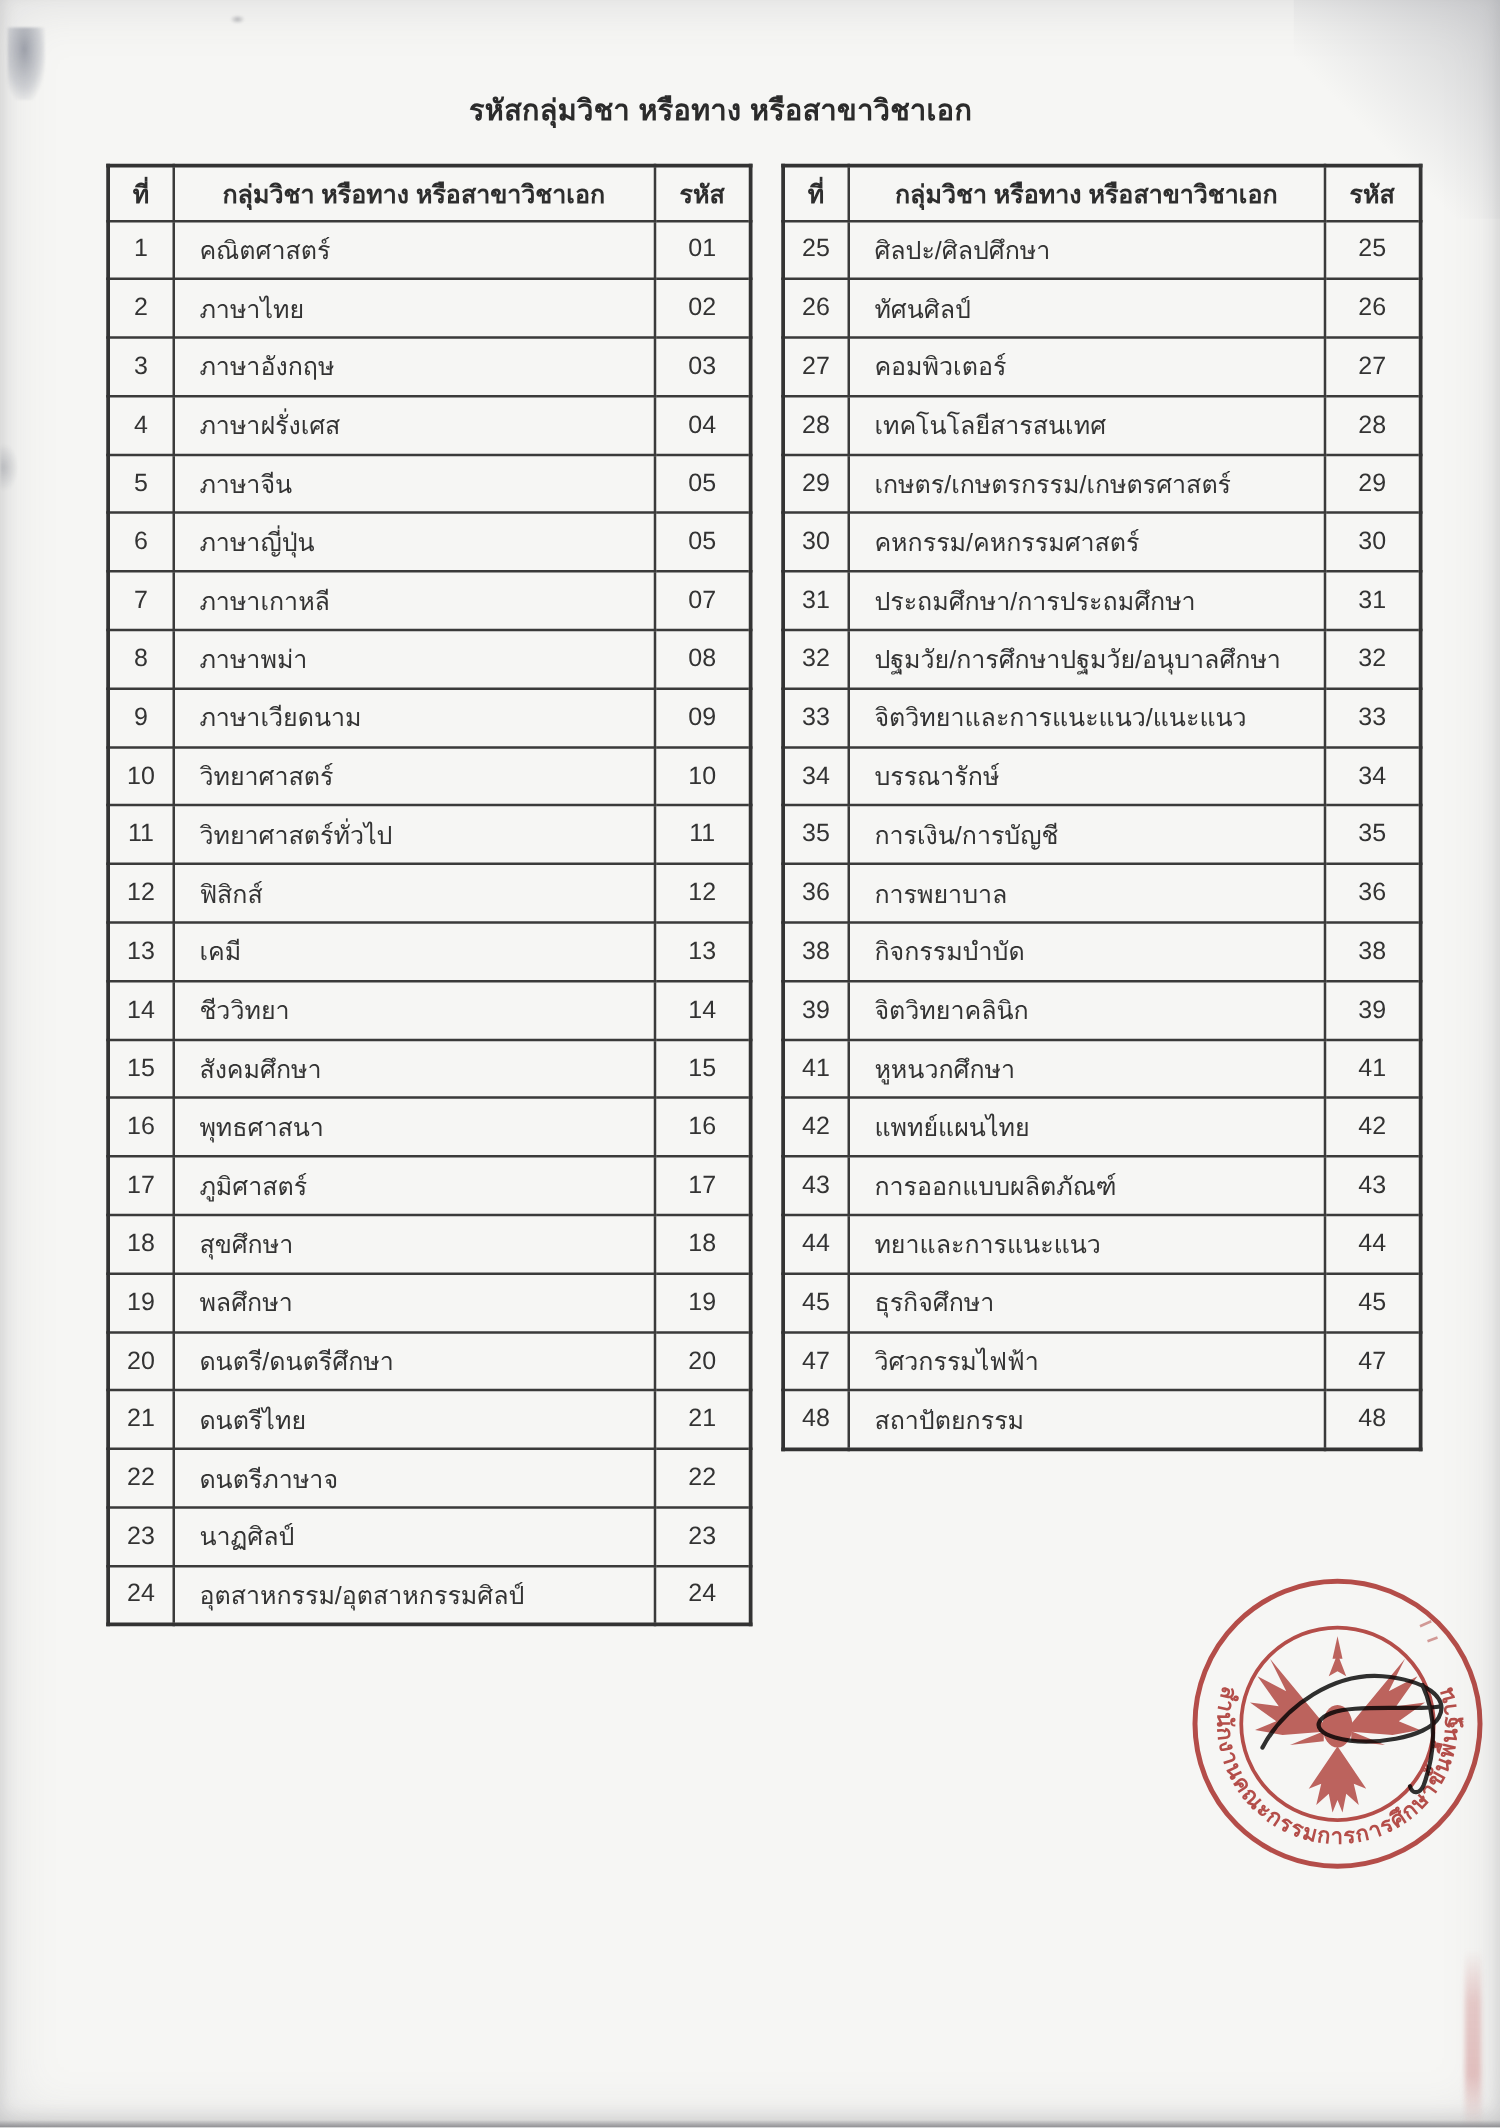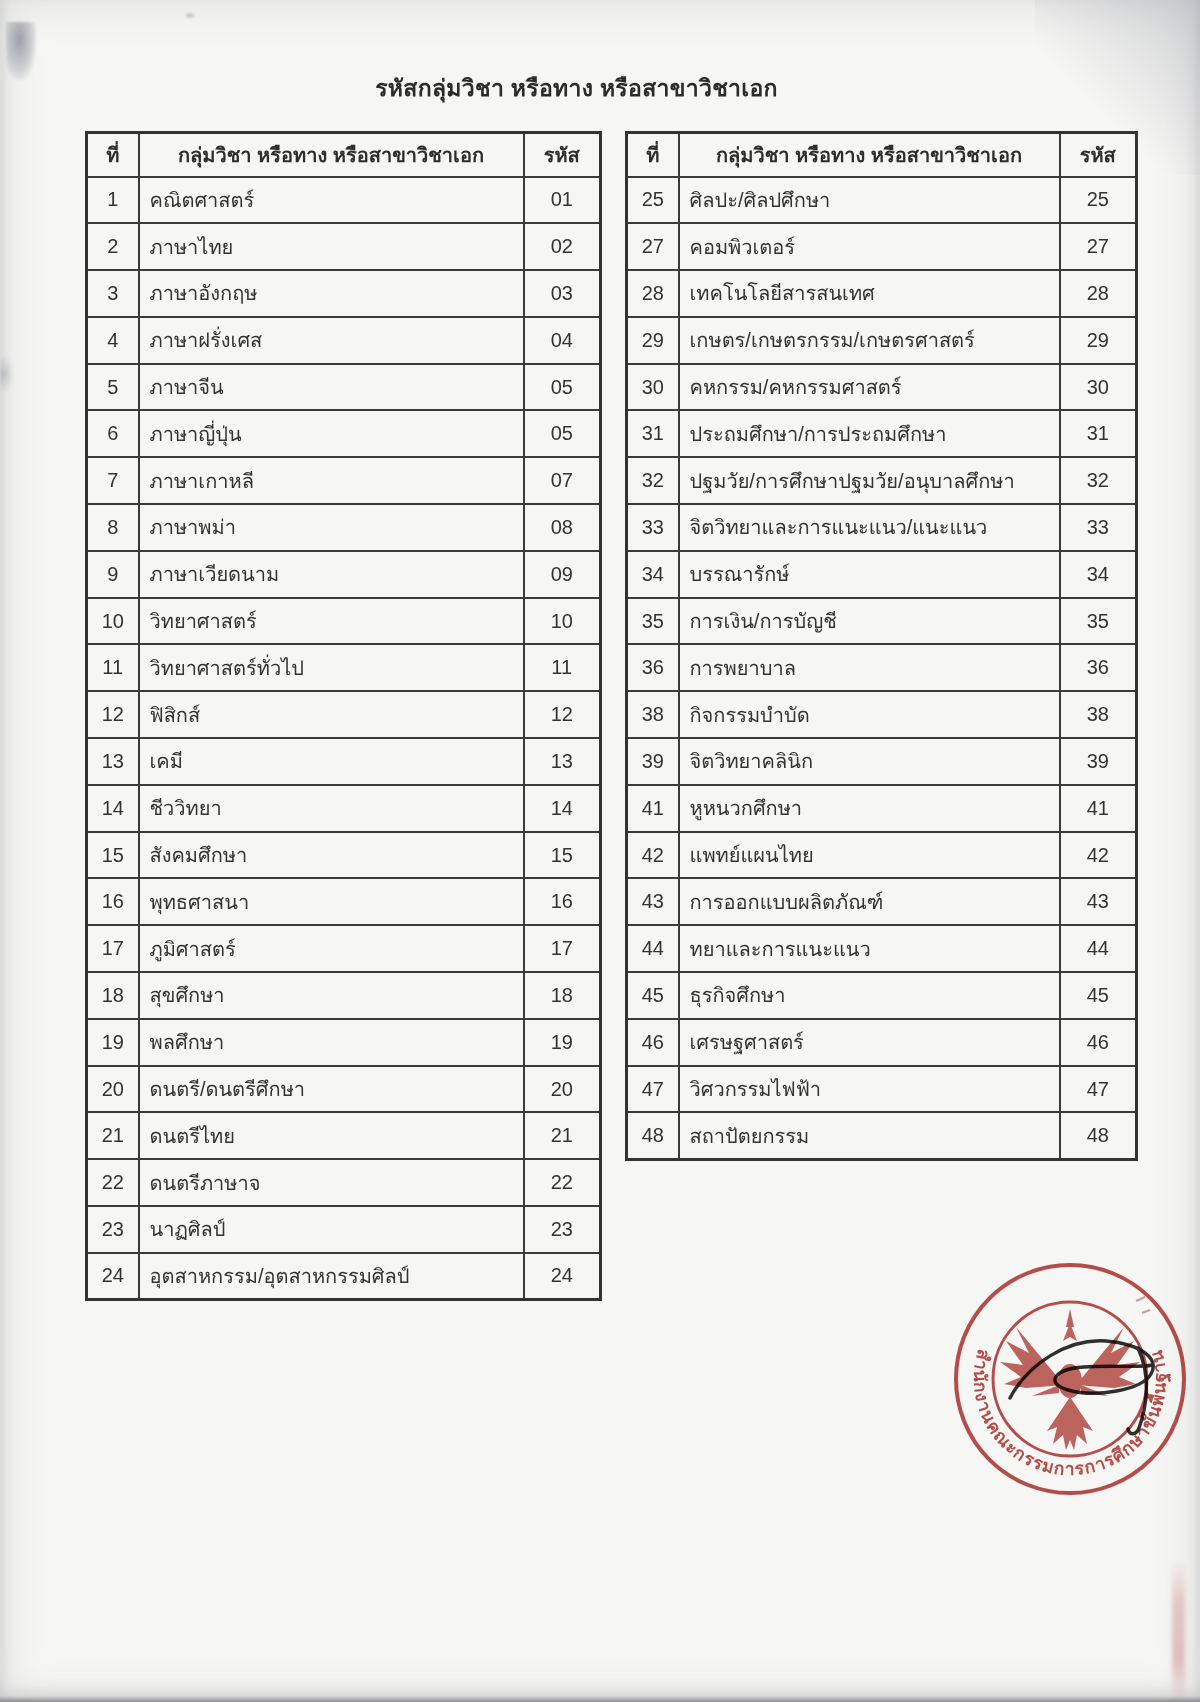--- a/index.html
+++ b/index.html
@@ -33,21 +33,21 @@
   table.codes.right{left:625px;top:131px;width:510px}
   table.codes th,table.codes td{
     border:2px solid #3a3a3a;
     color:#333;vertical-align:middle;
   }
   table.codes th{
     height:44px;font-size:20px;font-weight:700;text-align:center;color:#2e2e2e;
   }
   table.codes td{height:46.8px;font-size:20px}
   td.col-no,td.col-code{text-align:center;font-size:19px;color:#3b3b3b}
-  td.col-subject{padding-left:10px}
+  td.col-subject{padding-left:20px}
   
   .stamp{
     position:absolute;left:950px;top:1259px;width:240px;height:240px;
     mix-blend-mode:multiply;opacity:.92;z-index:5;
   }
   .signature{
     position:absolute;left:1000px;top:1318px;width:195px;height:125px;
     z-index:6;mix-blend-mode:multiply;
   }
   
@@ -237,20 +237,25 @@
         <th>รหัส</th>
       </tr>
     </thead>
     <tbody>
         <tr>
           <td class="col-no">25</td>
           <td class="col-subject">ศิลปะ/ศิลปศึกษา</td>
           <td class="col-code">25</td>
         </tr>
         <tr>
+          <td class="col-no">26</td>
+          <td class="col-subject">ทัศนศิลป์</td>
+          <td class="col-code">26</td>
+        </tr>
+        <tr>
           <td class="col-no">27</td>
           <td class="col-subject">คอมพิวเตอร์</td>
           <td class="col-code">27</td>
         </tr>
         <tr>
           <td class="col-no">28</td>
           <td class="col-subject">เทคโนโลยีสารสนเทศ</td>
           <td class="col-code">28</td>
         </tr>
         <tr>
@@ -320,25 +325,20 @@
         </tr>
         <tr>
           <td class="col-no">44</td>
           <td class="col-subject">ทยาและการแนะแนว</td>
           <td class="col-code">44</td>
         </tr>
         <tr>
           <td class="col-no">45</td>
           <td class="col-subject">ธุรกิจศึกษา</td>
           <td class="col-code">45</td>
-        </tr>
-        <tr>
-          <td class="col-no">46</td>
-          <td class="col-subject">เศรษฐศาสตร์</td>
-          <td class="col-code">46</td>
         </tr>
         <tr>
           <td class="col-no">47</td>
           <td class="col-subject">วิศวกรรมไฟฟ้า</td>
           <td class="col-code">47</td>
         </tr>
         <tr>
           <td class="col-no">48</td>
           <td class="col-subject">สถาปัตยกรรม</td>
           <td class="col-code">48</td>

